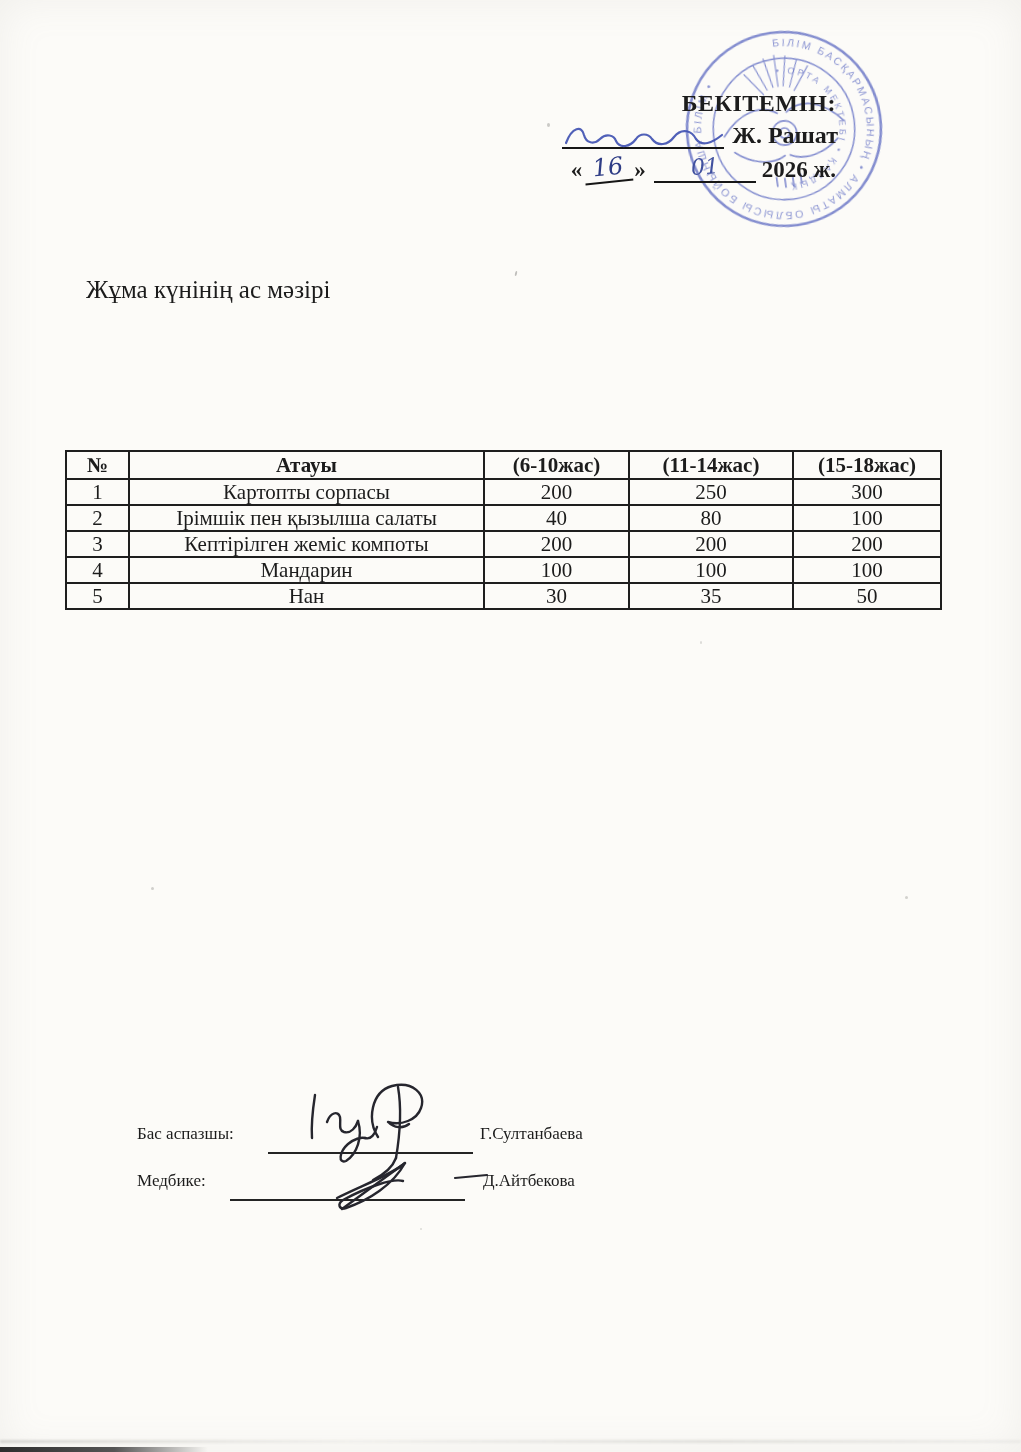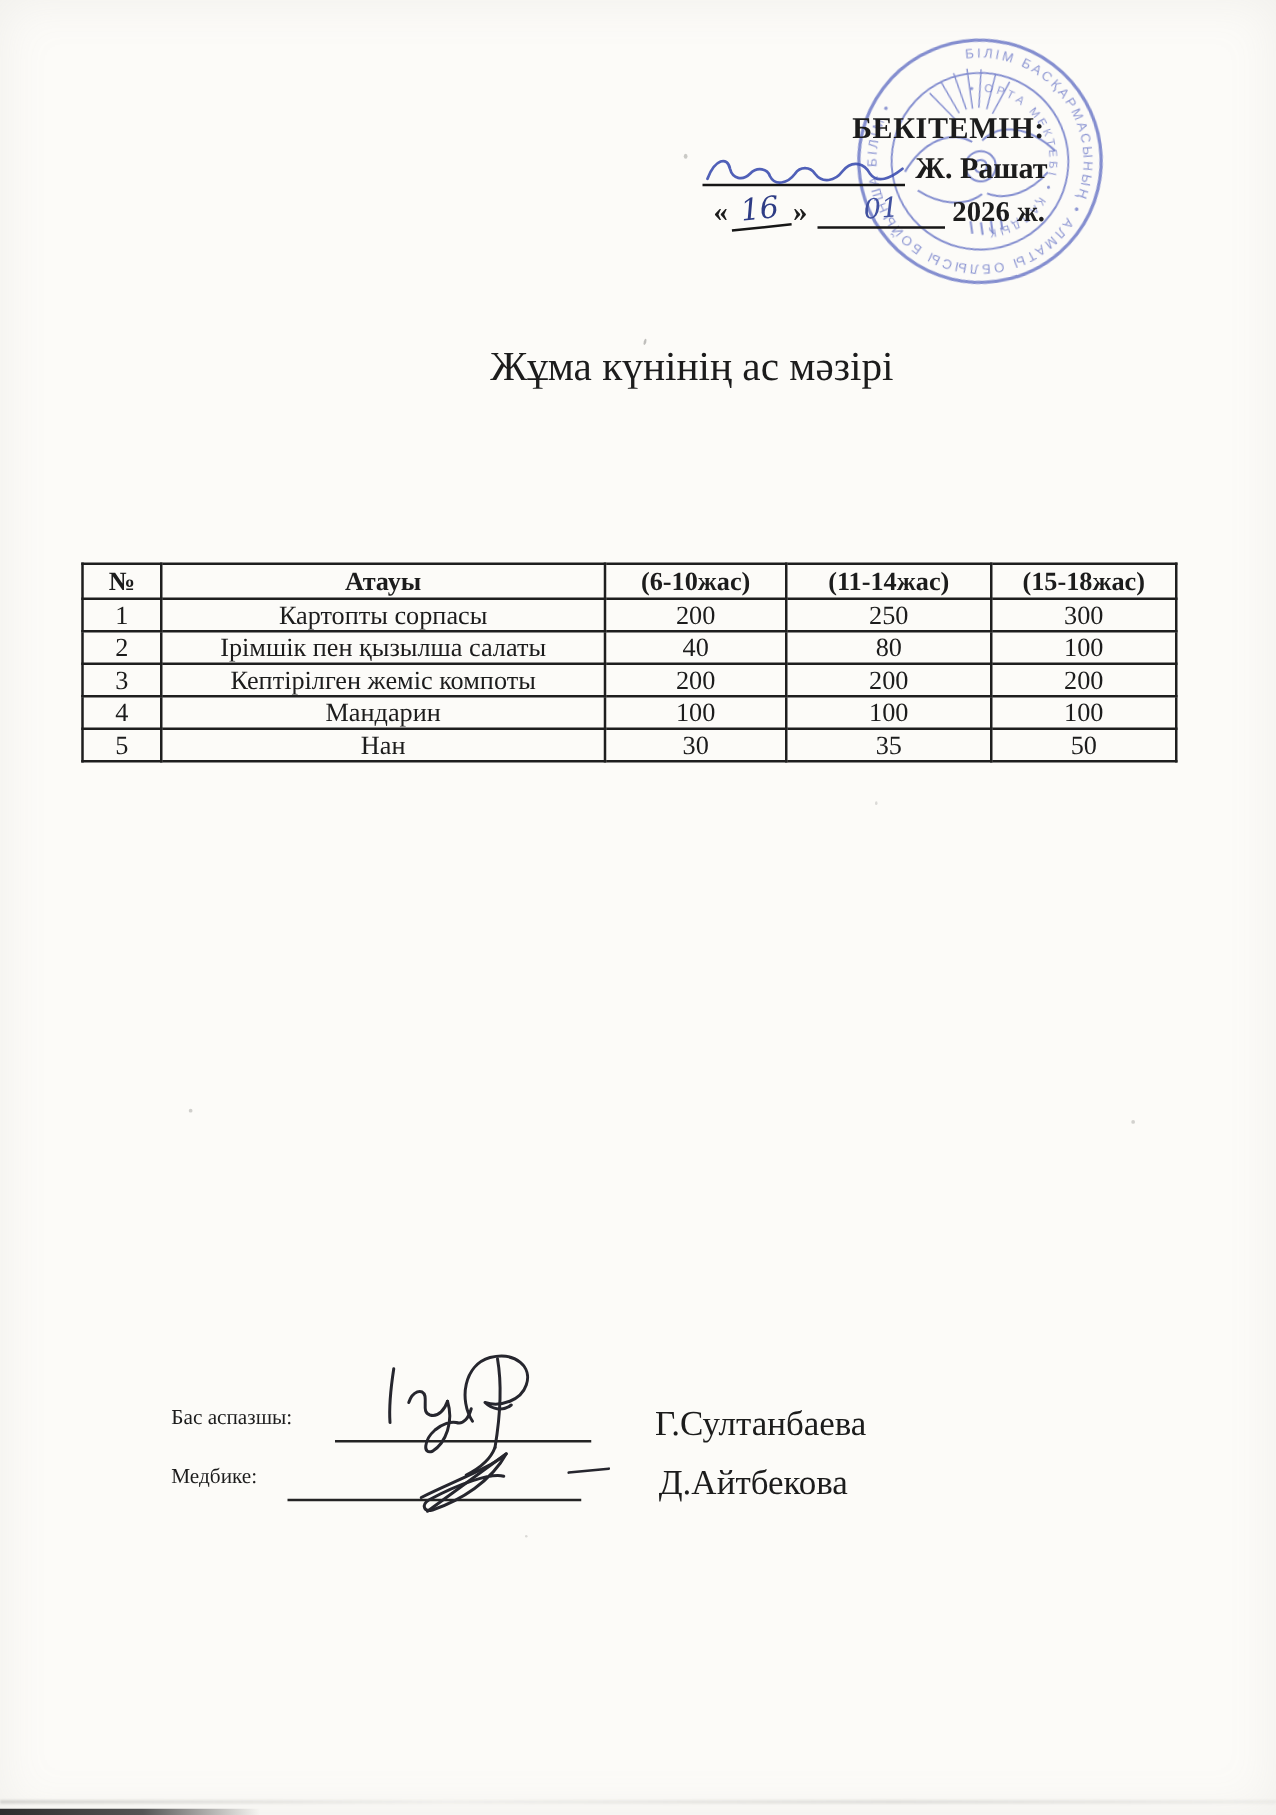--- a/index.html
+++ b/index.html
@@ -60,23 +60,23 @@
     display:inline-block;width:102px;height:27px;text-align:center;
     border-bottom:2px solid #161616;margin:0 6px 0 6px;
   }
   .hand-month{
     color:#41519f;font-size:22px;line-height:26px;display:inline-block;
     transform:rotate(-4deg);
   }
 
   
   .doc-title{
-    position:absolute;left:0;width:1021px;text-align:center;
+    position:absolute;left:0;width:1021px;text-align:left;
     padding-left:86px;box-sizing:border-box;
-    font-size:33px;
+    font-size:25px;
   }
   .doc-title.t1{top:276px;}
   .doc-title.t2{top:321px;}
 
   
   .menu-table{
     position:absolute;left:65px;top:450px;
     border-collapse:collapse;table-layout:fixed;
     width:875px;
     font-size:21px;
@@ -84,21 +84,21 @@
   .menu-table th,.menu-table td{
     border:2px solid #1e1e1e;
     text-align:center;vertical-align:middle;
     padding:0;height:24px;line-height:23px;
     overflow:hidden;white-space:nowrap;
   }
   .menu-table th{height:26px;font-weight:bold;}
 
   
   .sig-label{position:absolute;left:137px;font-size:17px;}
-  .sig-name{position:absolute;font-size:28px;margin-left:44px;}
+  .sig-name{position:absolute;font-size:17px;}
   .sig-line{position:absolute;border-bottom:2px solid #242424;height:0;}
   .ink-sigs{position:absolute;left:275px;top:1082px;width:235px;height:145px;z-index:2;}
 
   
   .speck{position:absolute;background:#8e8e8a;border-radius:50%;}
   .scan-smudge{
     position:absolute;left:0;bottom:9px;width:1021px;height:3px;
     background:linear-gradient(90deg,rgba(130,130,125,.28),rgba(180,180,175,.10) 35%,rgba(140,140,135,.22) 70%,rgba(170,170,165,.12));
     filter:blur(1px);
   }

